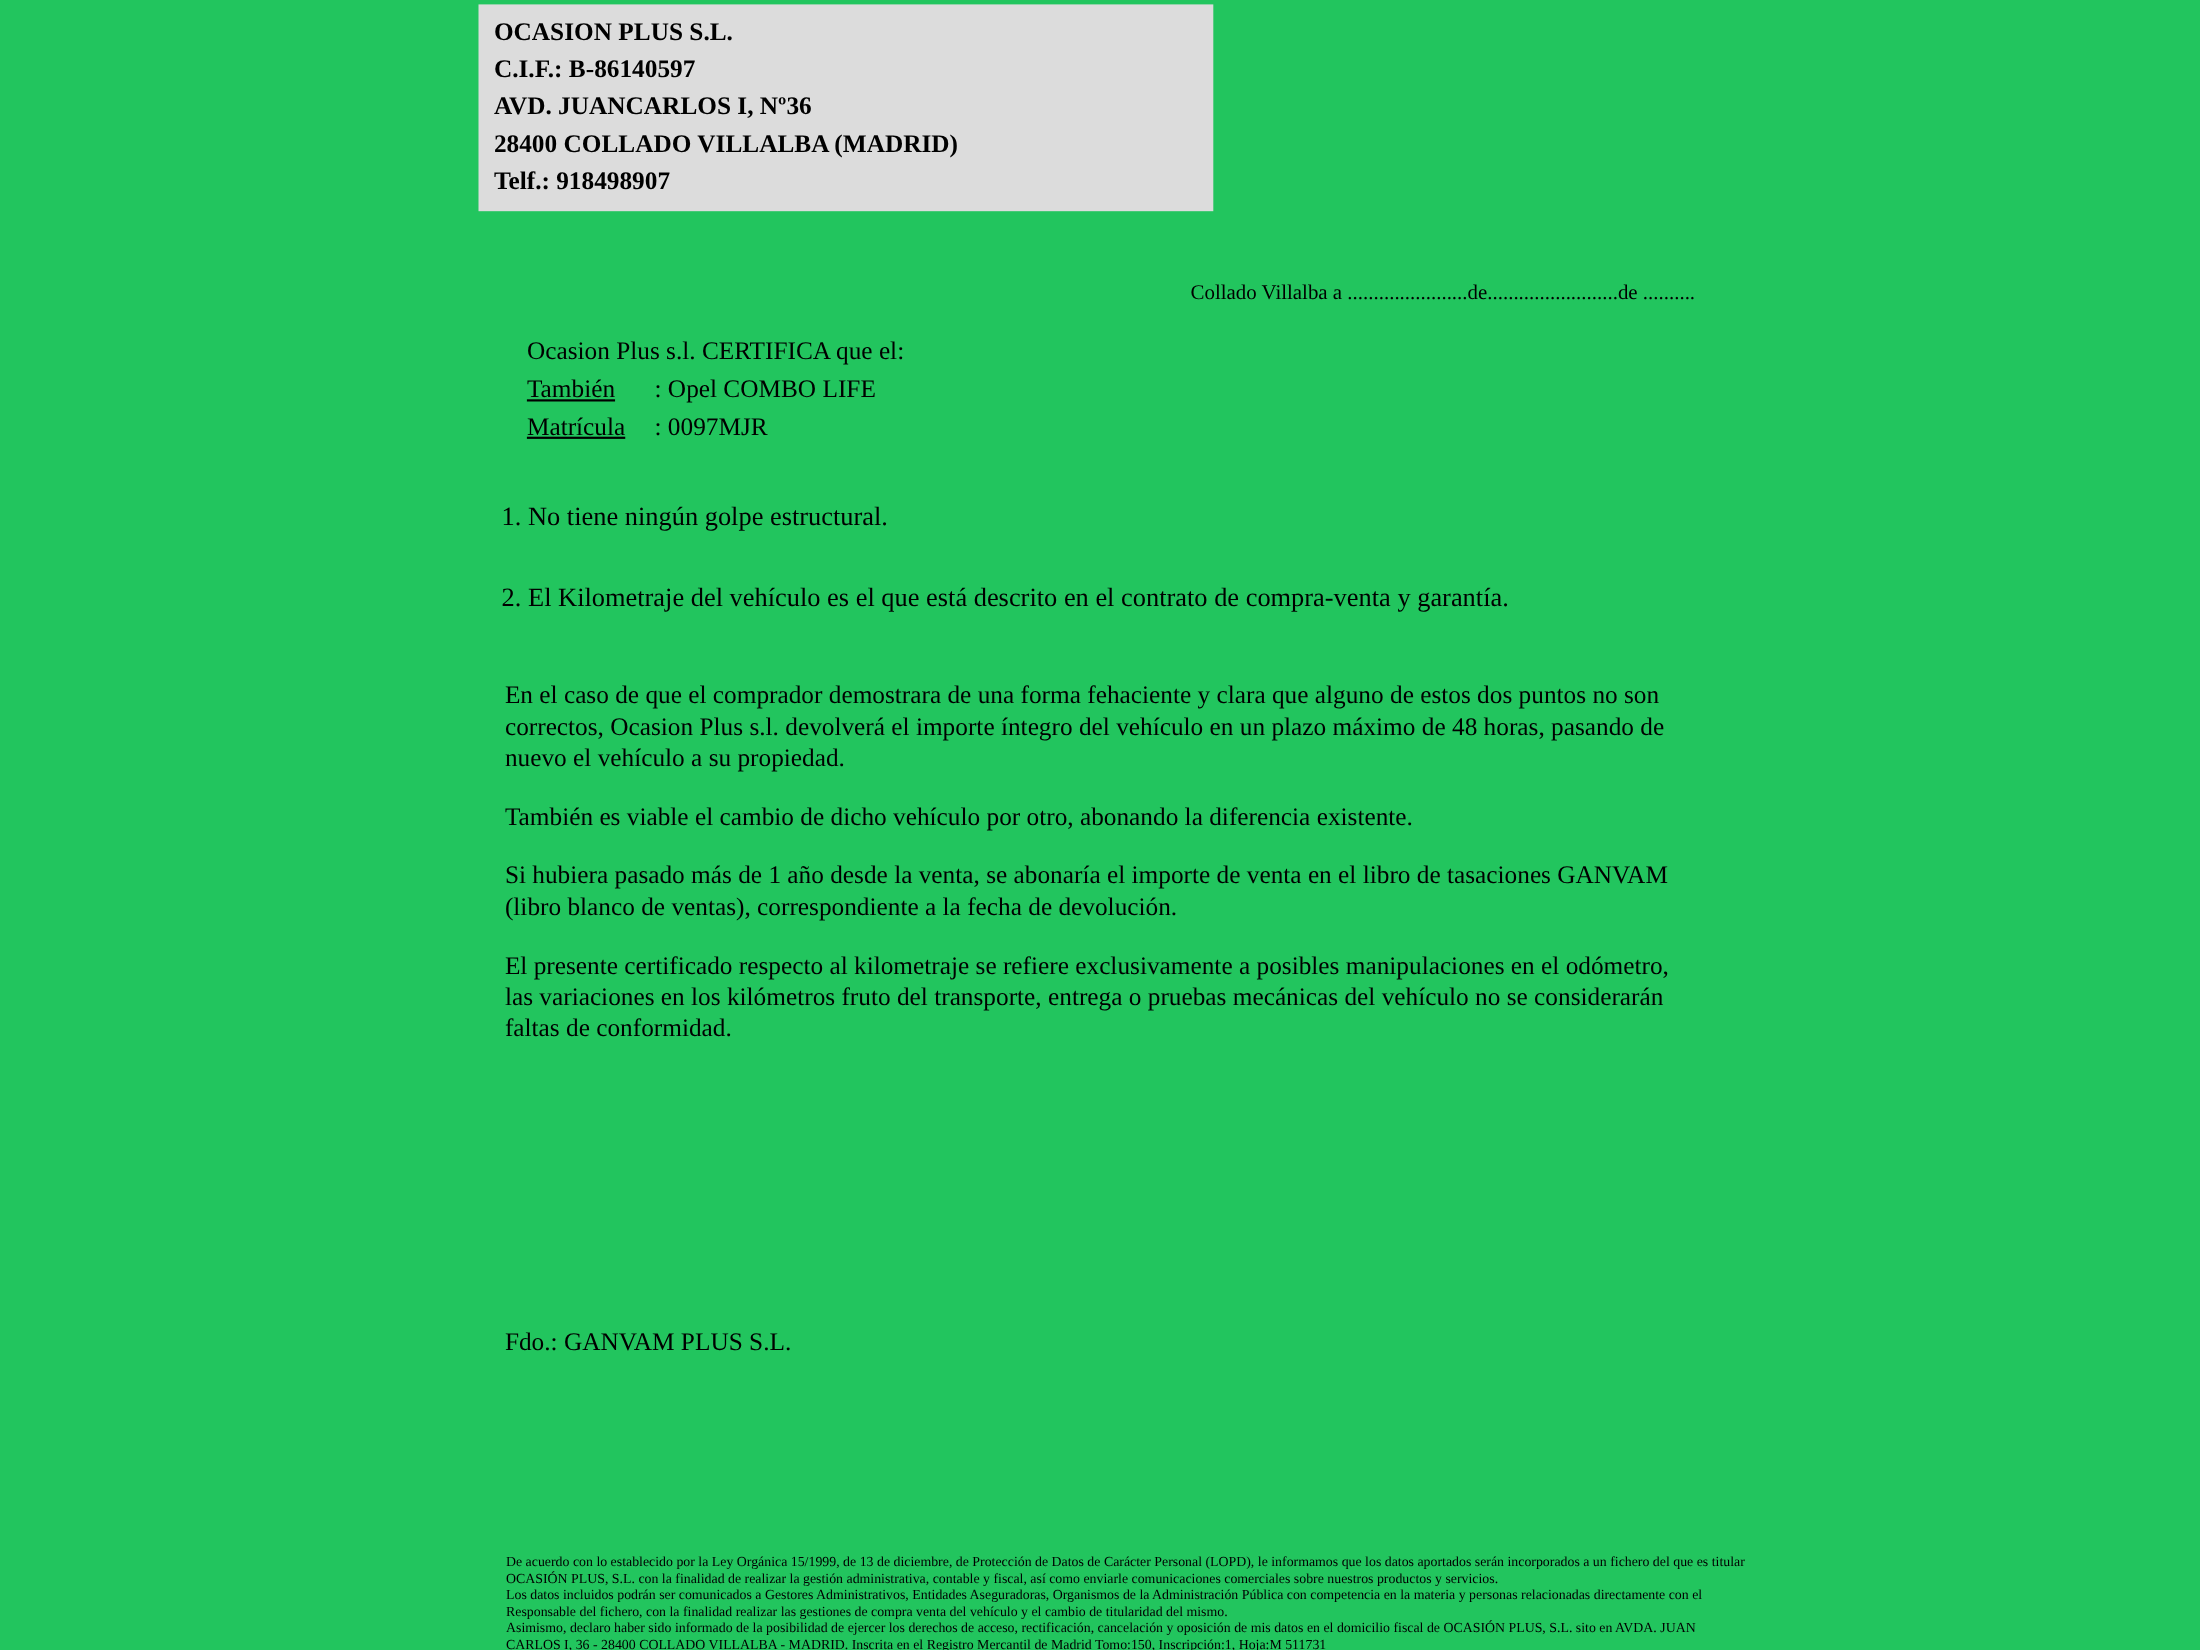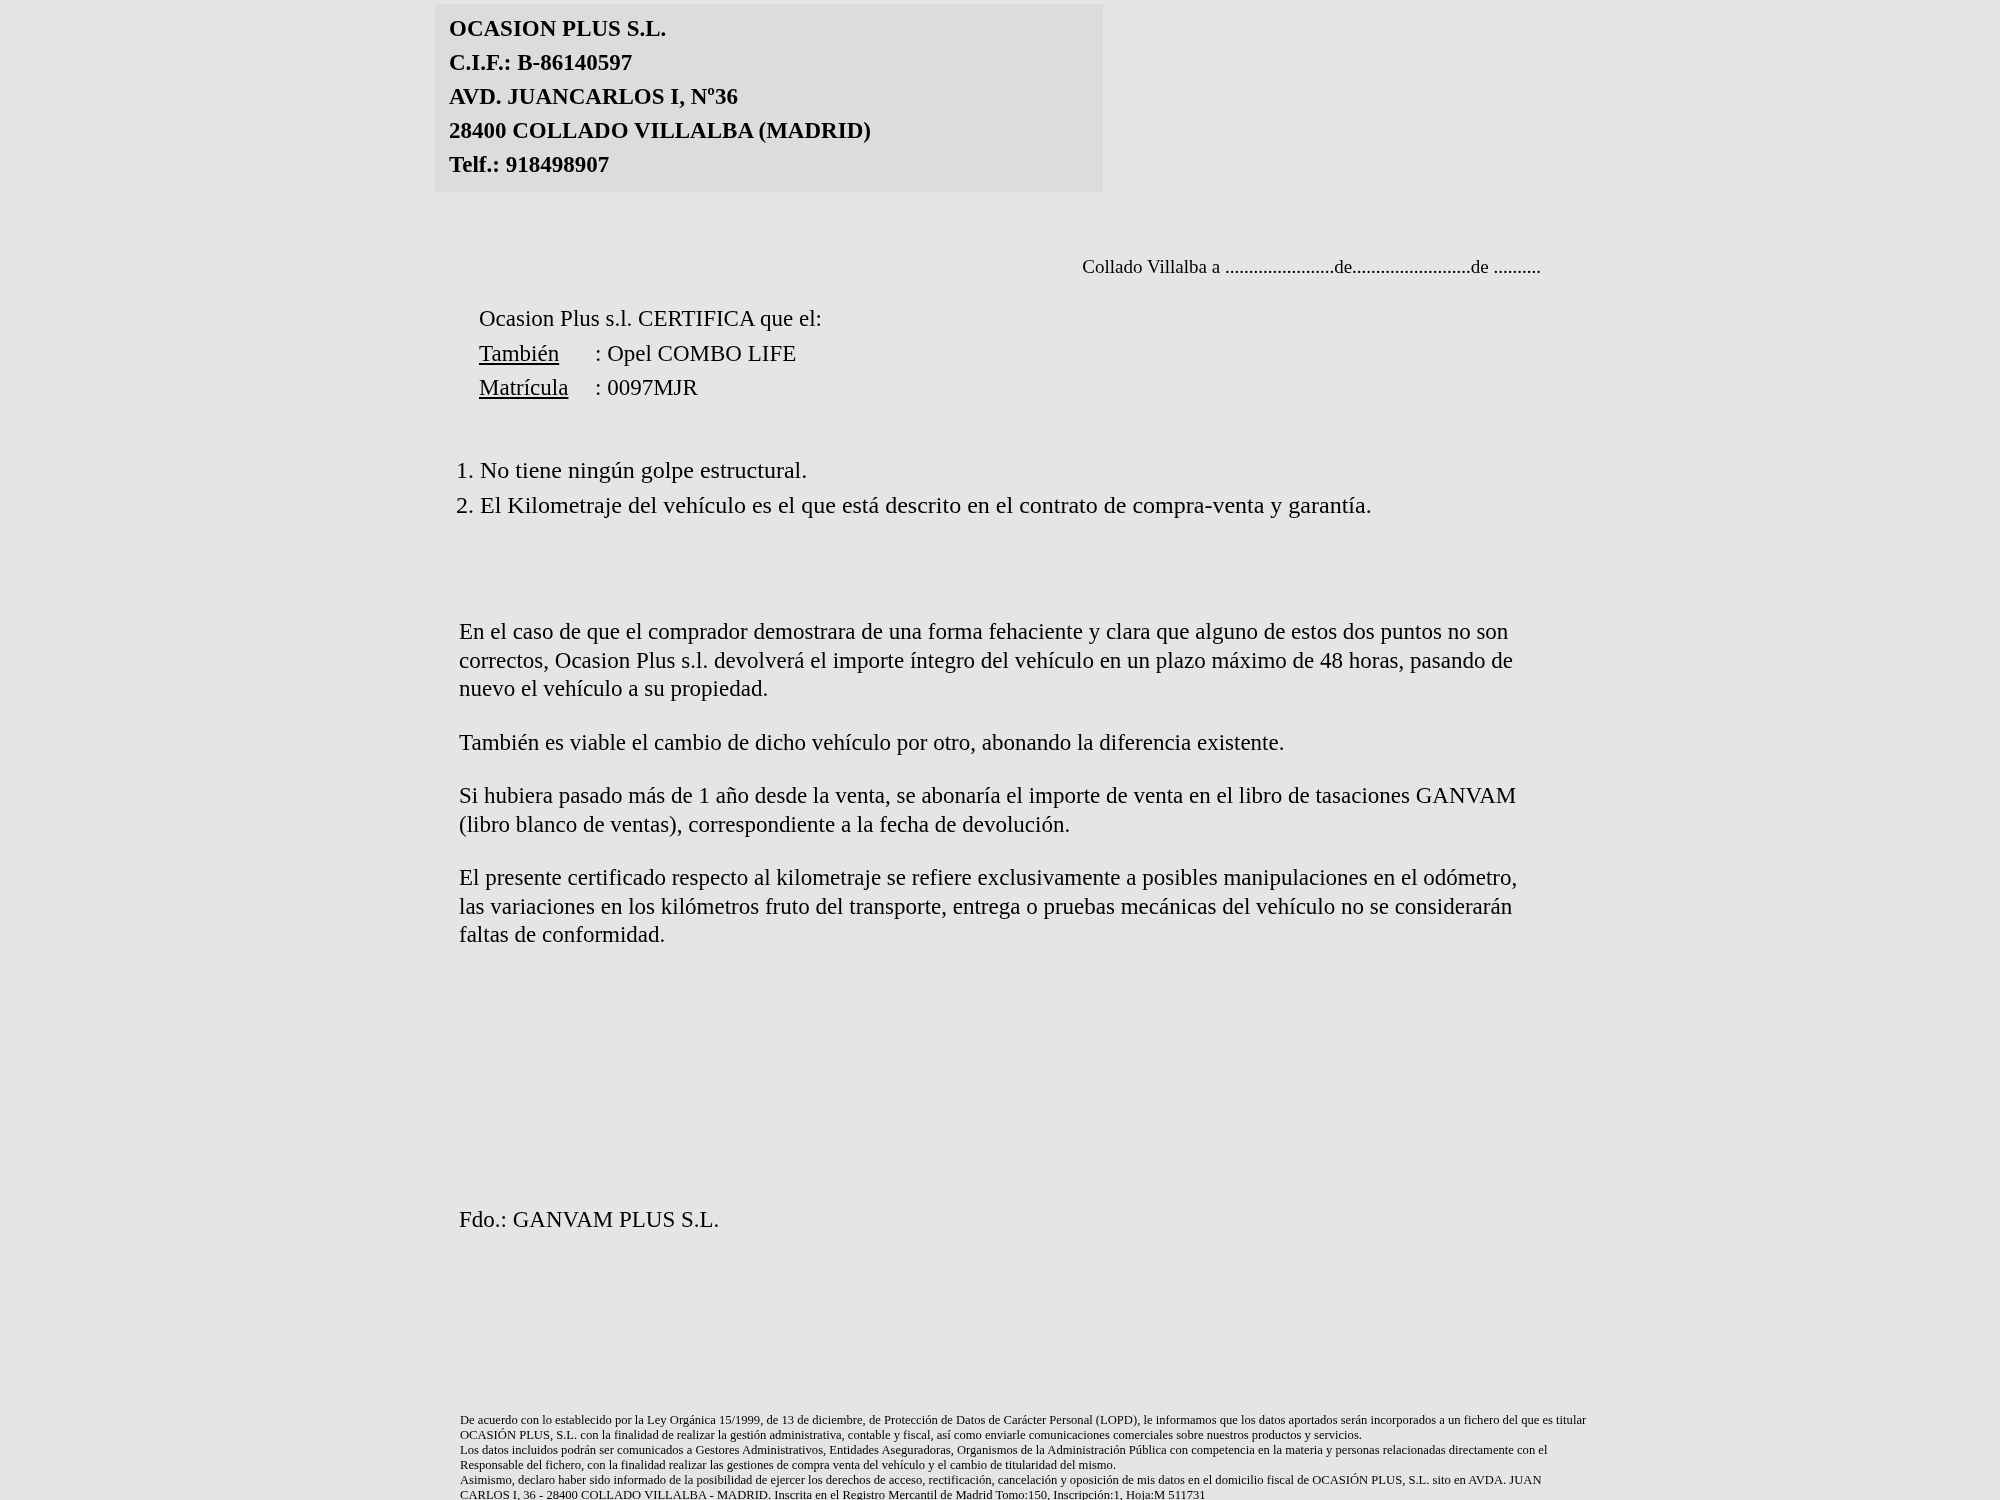--- a/index.html
+++ b/index.html
@@ -1,20 +1,20 @@
 <!DOCTYPE html>
 <html><head>
 <meta charset="utf-8">
 <style>
   html, body { margin: 0; padding: 0; background: #ffffff; }
   .page {
     position: relative;
     width: 2000px;
     height: 1500px;
-    background: #e5e5e5;
+    background: #22c55e;
     font-family: "Liberation Serif", serif;
     color: #000000;
     overflow: hidden;
   }
 
   
   .header-box {
     position: absolute;
     left: 435px;
     top: 4px;
@@ -49,21 +49,21 @@
     font-size: 23px;
     line-height: 34.5px;
     margin-left: 20px;
   }
   .cert .lbl-wrap { display: inline-block; width: 116px; }
   .cert .u { text-decoration: underline; }
 
   
   .point { position: absolute; left: 456px; font-size: 24px; white-space: nowrap; }
   .point-1 { top: 457px; }
-  .point-2 { top: 492px; }
+  .point-2 { top: 531px; }
 
   
   .paragraphs {
     position: absolute;
     left: 459px;
     top: 617px;
     width: 1088px;
     font-size: 23px;
     line-height: 28.5px;
     text-align: left;

